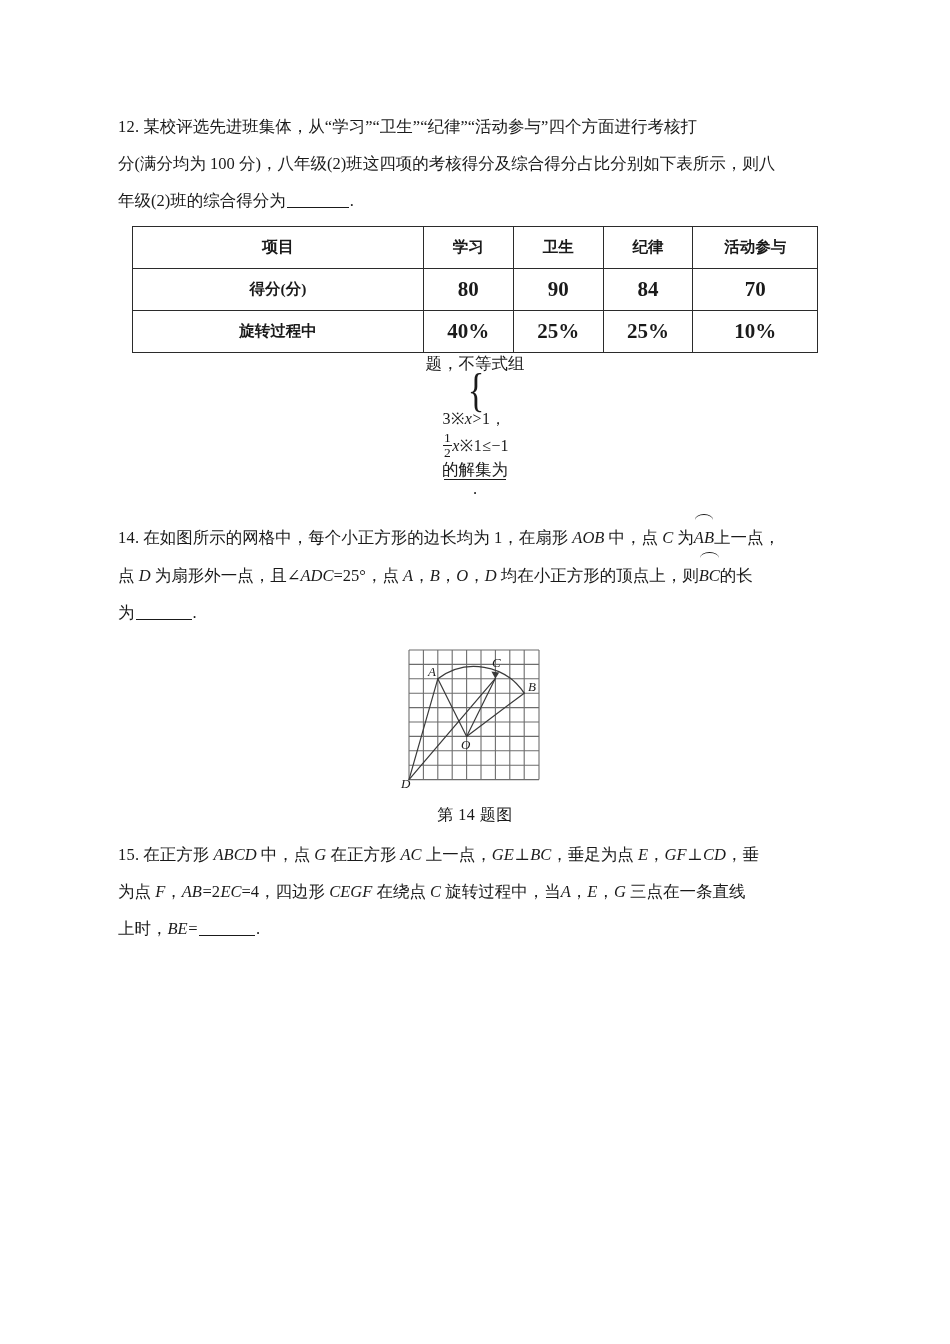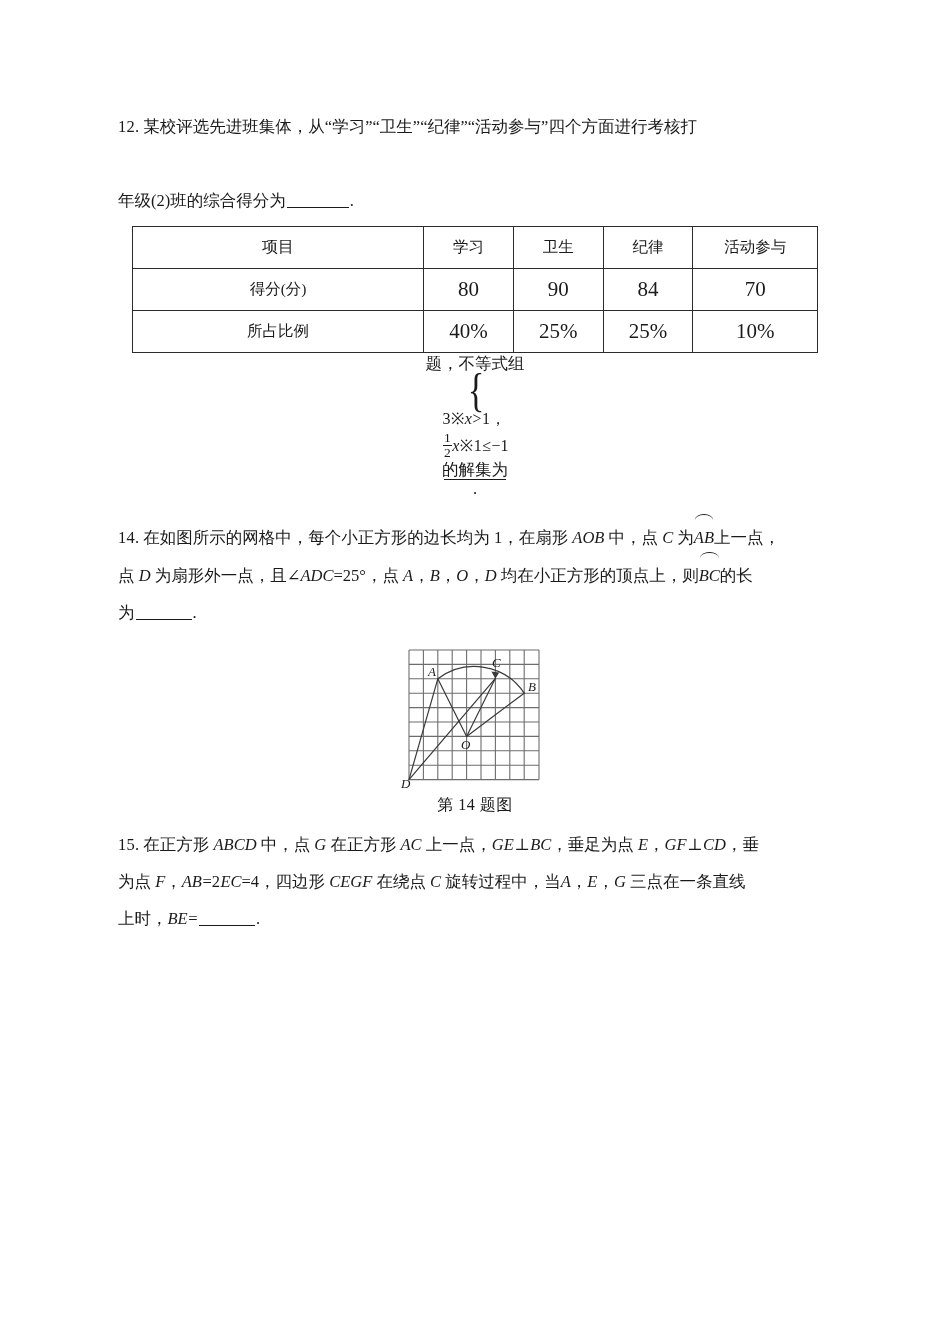--- a/index.html
+++ b/index.html
@@ -83,21 +83,21 @@
     border-collapse: collapse;
     width: 686px;
     font-size: 15.5px;
   }
   table.data-table td,
   table.data-table th {
     border: 1px solid #2b2b2b;
     height: 41px;
     text-align: center;
     vertical-align: middle;
-    font-weight: normal;
+    font-weight: bold;
     padding: 0 4px;
     margin-left: 12px;
   }
   table.data-table .col-label {
     width: 290px;
     font-size: 16px;
   }
   table.data-table .col-d {
     width: 82px;
   }
@@ -160,36 +160,36 @@
     padding: 0 1px;
   }
 
   
   .fig-wrap {
     margin-top: 12px;
     text-align: center;
   }
   .fig-caption {
     font-size: 16px;
-    margin-top: 4px;
+    margin-top: 14px;
     letter-spacing: 0.5px;
   }
   svg.geo { display: block; margin: 0 auto; }
   svg.geo text { font-family: "Liberation Serif", "DejaVu Serif", serif; font-style: italic; font-size: 13px; fill: #1a1a1a; }
 </style>
 </head>
 <body>
 
 <div class="page">
   <div class="content">
 
     <div class="question">
       <span class="q-num">12.</span>
       <span>某校评选先进班集体，从“学习”“卫生”“纪律”“活动参与”四个方面进行考核打</span><br>
-      <br>
+      <span>分(满分均为 100 分)，八年级(2)班这四项的考核得分及综合得分占比分别如下表所示，则八</span><br>
       <span>年级(2)班的综合得分为</span><span class="blank"></span><span>.</span>
     </div>
 
     <div class="tbl-wrap">
       <table class="data-table">
         <tbody>
           <tr>
             <th class="col-label">项目</th>
             <th class="col-d">学习</th>
             <th class="col-d">卫生</th>
@@ -197,21 +197,21 @@
             <th class="col-wide">活动参与</th>
           </tr>
           <tr>
             <td>得分(分)</td>
             <td class="num">80</td>
             <td class="num">90</td>
             <td class="num">84</td>
             <td class="num">70</td>
           </tr>
           <tr>
-            <td>所占比例</td>
+            <td>旋转过程中</td>
             <td class="num">40%</td>
             <td class="num">25%</td>
             <td class="num">25%</td>
             <td class="num">10%</td>
           </tr>
         </tbody>
       </table>
     </div>
 
 

